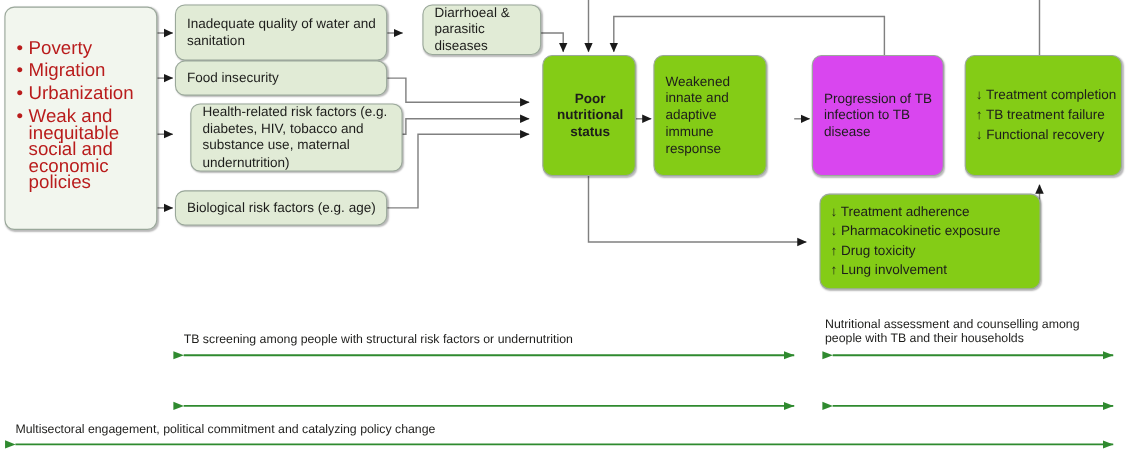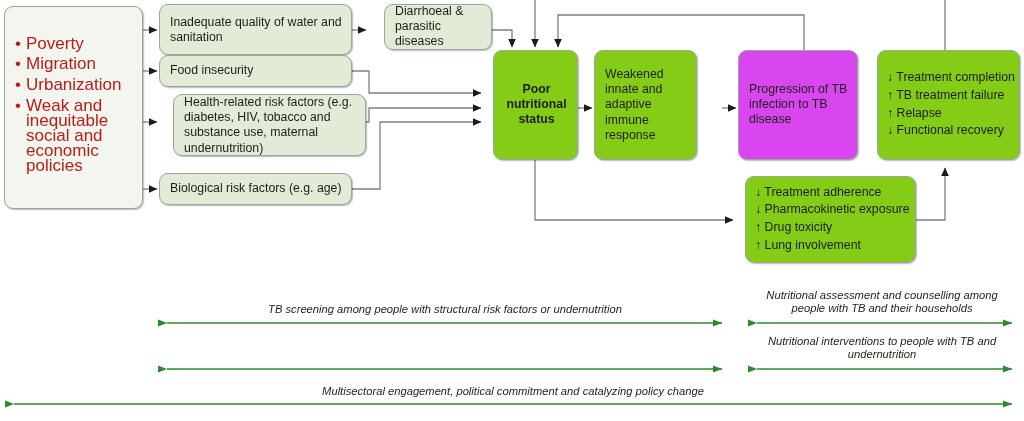--- a/index.html
+++ b/index.html
@@ -19,21 +19,21 @@
   ul.bullets li{position:relative;padding-left:12px;margin:0 0 5.5px 0;
                 font-size:17px;line-height:15.2px;color:#b91c1c;}
   ul.bullets li:before{content:"•";position:absolute;left:1px;top:0;}
   ul.arrowlist{margin:0;padding:0;list-style:none;}
   ul.arrowlist li{font-size:12.3px;line-height:17.8px;color:#1d1d1b;white-space:nowrap;}
 
   .bold{font-weight:bold;text-align:center;}
 
   svg.wires{position:absolute;left:0;top:0;width:1024px;height:421px;pointer-events:none;}
 
-  .capt{position:absolute;text-align:center;font-size:11.2px;line-height:13.4px;color:#1d1d1b;font-style:italic;}
+  .capt{position:absolute;font-size:11.2px;line-height:13.4px;color:#1d1d1b;}
 </style>
 </head>
 <body>
 
 <div id="canvas">
 
   <svg class="wires" viewBox="0 0 1024 421">
     <defs>
       <marker id="blk" markerWidth="9" markerHeight="9" refX="8.2" refY="4.5" orient="auto" markerUnits="userSpaceOnUse">
         <path d="M0,0.6 L8.6,4.5 L0,8.4 z" fill="#1a1a1a"></path>
@@ -124,39 +124,37 @@
 
   <div class="box darkgreen" style="left:738px;top:50px;width:120px;height:110px;">
     <div class="txt">Progression of TB infection to TB disease</div>
   </div>
 
   <div class="box midgreen" style="left:877px;top:50px;width:143px;height:110px;">
     <div class="txt" style="left:9px;">
       <ul class="arrowlist">
         <li>↓ Treatment completion</li>
         <li>↑ TB treatment failure</li>
-        <li>↑ Relapse</li>
         <li>↓ Functional recovery</li>
       </ul>
     </div>
   </div>
 
-  <div class="box midgreen" style="left:745px;top:176px;width:171px;height:87px;">
+  <div class="box midgreen" style="left:745px;top:176px;width:201px;height:87px;">
     <div class="txt" style="left:9px;">
       <ul class="arrowlist">
         <li>↓ Treatment adherence</li>
         <li>↓ Pharmacokinetic exposure</li>
         <li>↑ Drug toxicity</li>
         <li>↑ Lung involvement</li>
       </ul>
     </div>
   </div>
 
   <div class="capt" style="left:167px;top:303px;width:556px;">TB screening among people with structural risk factors or undernutrition</div>
 
   <div class="capt" style="left:750px;top:289px;width:264px;">Nutritional assessment and counselling among people with TB and their households</div>
 
 
-  <div class="capt" style="left:750px;top:335px;width:264px;">Nutritional interventions to people with TB and undernutrition</div>
 
   <div class="capt" style="left:14px;top:385px;width:998px;">Multisectoral engagement, political commitment and catalyzing policy change</div>
 
 </div>
 
 </body></html>

